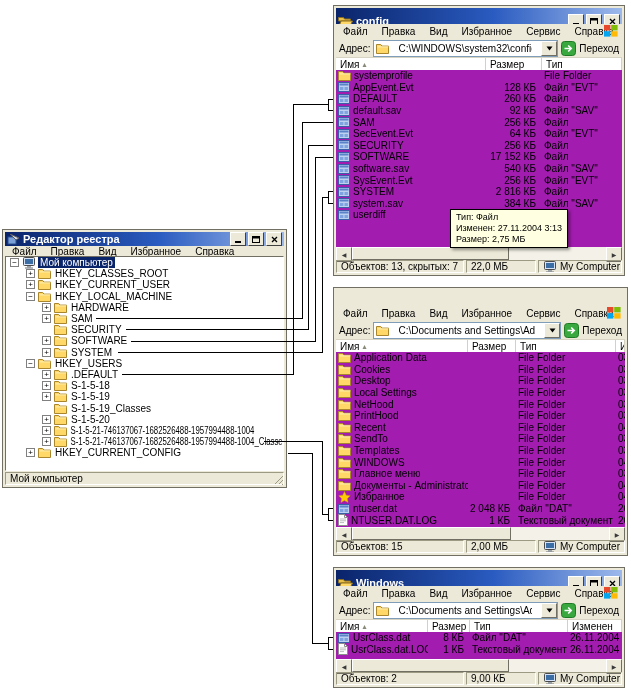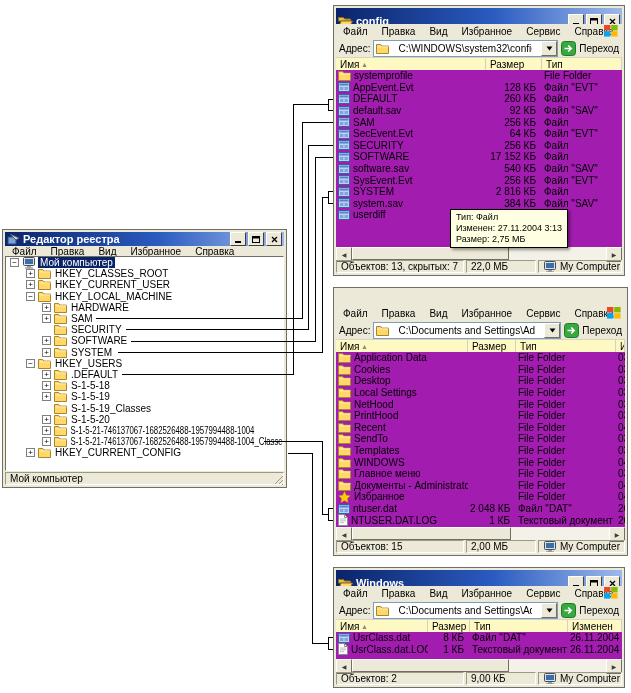--- a/index.html
+++ b/index.html
@@ -20,21 +20,21 @@
   .winlogo-slot{position:absolute;right:4px;}
   .addrbar{position:absolute;left:2px;right:2px;display:flex;align-items:center;gap:3px;
            border-bottom:1px solid #d8d4c4;background:#ece9d8;padding:0 3px;box-sizing:border-box;}
   .combo{flex:1;height:15px;background:#fff;border:1px solid #7f9db9;display:flex;align-items:center;gap:9px;padding-left:2px;min-width:0;}
   .addrtext{flex:1;white-space:nowrap;overflow:hidden;}
   .dropbtn{width:14px;height:13px;background:#ece9d8;border:1px solid;border-color:#fff #716f64 #716f64 #fff;
            display:flex;align-items:center;justify-content:center;}
   .gobtn{display:flex;align-items:center;}
   .golabel{white-space:nowrap;}
   
-  .lheader{position:absolute;left:2px;right:2px;background:#fef9c3;border-bottom:1px solid #aca899;}
+  .lheader{position:absolute;left:2px;right:2px;background:#ffffff;border-bottom:1px solid #aca899;}
   .hcell{border-right:1px solid #d5d1c0;padding:0 4px;display:flex;align-items:center;gap:3px;overflow:hidden;white-space:nowrap;}
   .sortarrow{color:#8a8876;font-size:8px;}
   .list{position:absolute;left:2px;right:2px;background:#a21caf;overflow:hidden;}
   .lrow{height:11.6px;align-items:center;}
   .cell{overflow:hidden;white-space:nowrap;padding:0 2px;display:flex;align-items:center;gap:3px;}
   .cell.num{justify-content:flex-end;padding-right:6px;display:block;text-align:right;}
   .grid-config{display:grid;grid-template-columns:150px 56px 1fr;}
   .grid-admin{display:grid;grid-template-columns:132px 48px 100px 1fr;}
   .grid-win{display:grid;grid-template-columns:92px 42px 98px 1fr;}
   .icon-slot{display:inline-flex;align-items:center;flex:0 0 auto;}

